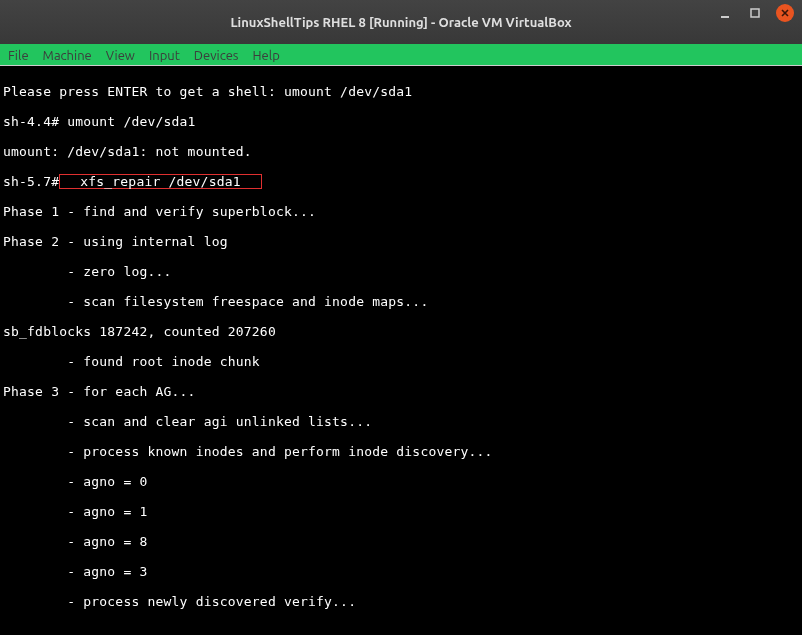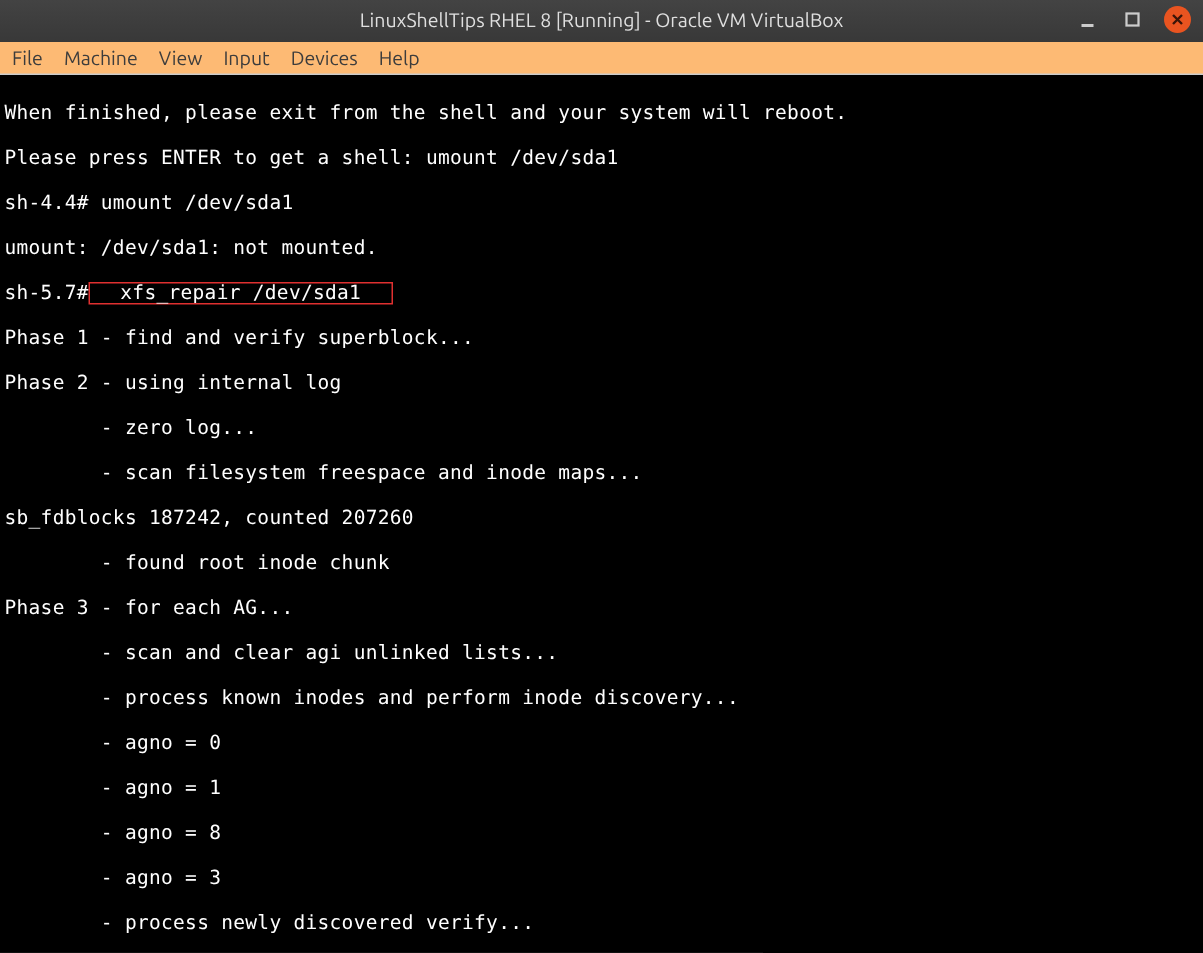--- a/index.html
+++ b/index.html
@@ -4,29 +4,29 @@
   <style>
     * { margin: 0; padding: 0; box-sizing: border-box; }
     body {
       font-family: "Ubuntu", "Liberation Sans", sans-serif;
       background: #2c2c2c;
       width: 802px;
       height: 635px;
       overflow: hidden;
     }
     .titlebar {
-      height: 28px;
+      height: 44px;
       background: linear-gradient(to bottom, #434343, #383838);
       display: flex;
       align-items: center;
       justify-content: center;
       position: relative;
       color: #dfdfdf;
       font-size: 13px;
-      font-weight: normal;
+      font-weight: bold;
     }
     .window-controls {
       position: absolute;
       right: 8px;
       top: 4px;
       display: flex;
       gap: 12px;
       align-items: center;
     }
     .ctrl {
@@ -39,21 +39,21 @@
       font-size: 11px;
       color: #333;
       cursor: pointer;
     }
     .ctrl.min { background: transparent; color: #ccc; }
     .ctrl.max { background: transparent; color: #ccc; }
     .ctrl.close { background: #e95420; color: #3b1508; }
     .ctrl svg { display: block; }
     .menubar {
       height: 22px;
-      background: #fdba74;
+      background: #22c55e;
       display: flex;
       align-items: center;
       padding: 0 8px;
       gap: 14px;
       font-size: 13px;
       color: #3c3c3c;
       border-bottom: 1px solid #ccc;
     }
     .menu-item { cursor: pointer; }
     .terminal {
@@ -102,21 +102,20 @@
 <div class="menubar">
   <span class="menu-item">File</span>
   <span class="menu-item">Machine</span>
   <span class="menu-item">View</span>
   <span class="menu-item">Input</span>
   <span class="menu-item">Devices</span>
   <span class="menu-item">Help</span>
 </div>
 
 <div class="terminal">
-<div class="line">When finished, please exit from the shell and your system will reboot.</div>
 <div class="line">Please press ENTER to get a shell: umount /dev/sda1</div>
 <div class="line">sh-4.4# umount /dev/sda1</div>
 <div class="line">umount: /dev/sda1: not mounted.</div>
 <div class="line"><span>sh-5.7#</span><span class="hl"> xfs_repair /dev/sda1 </span></div>
 <div class="line">Phase 1 - find and verify superblock...</div>
 <div class="line">Phase 2 - using internal log</div>
 <div class="line">        - zero log...</div>
 <div class="line">        - scan filesystem freespace and inode maps...</div>
 <div class="line">sb_fdblocks 187242, counted 207260</div>
 <div class="line">        - found root inode chunk</div>

